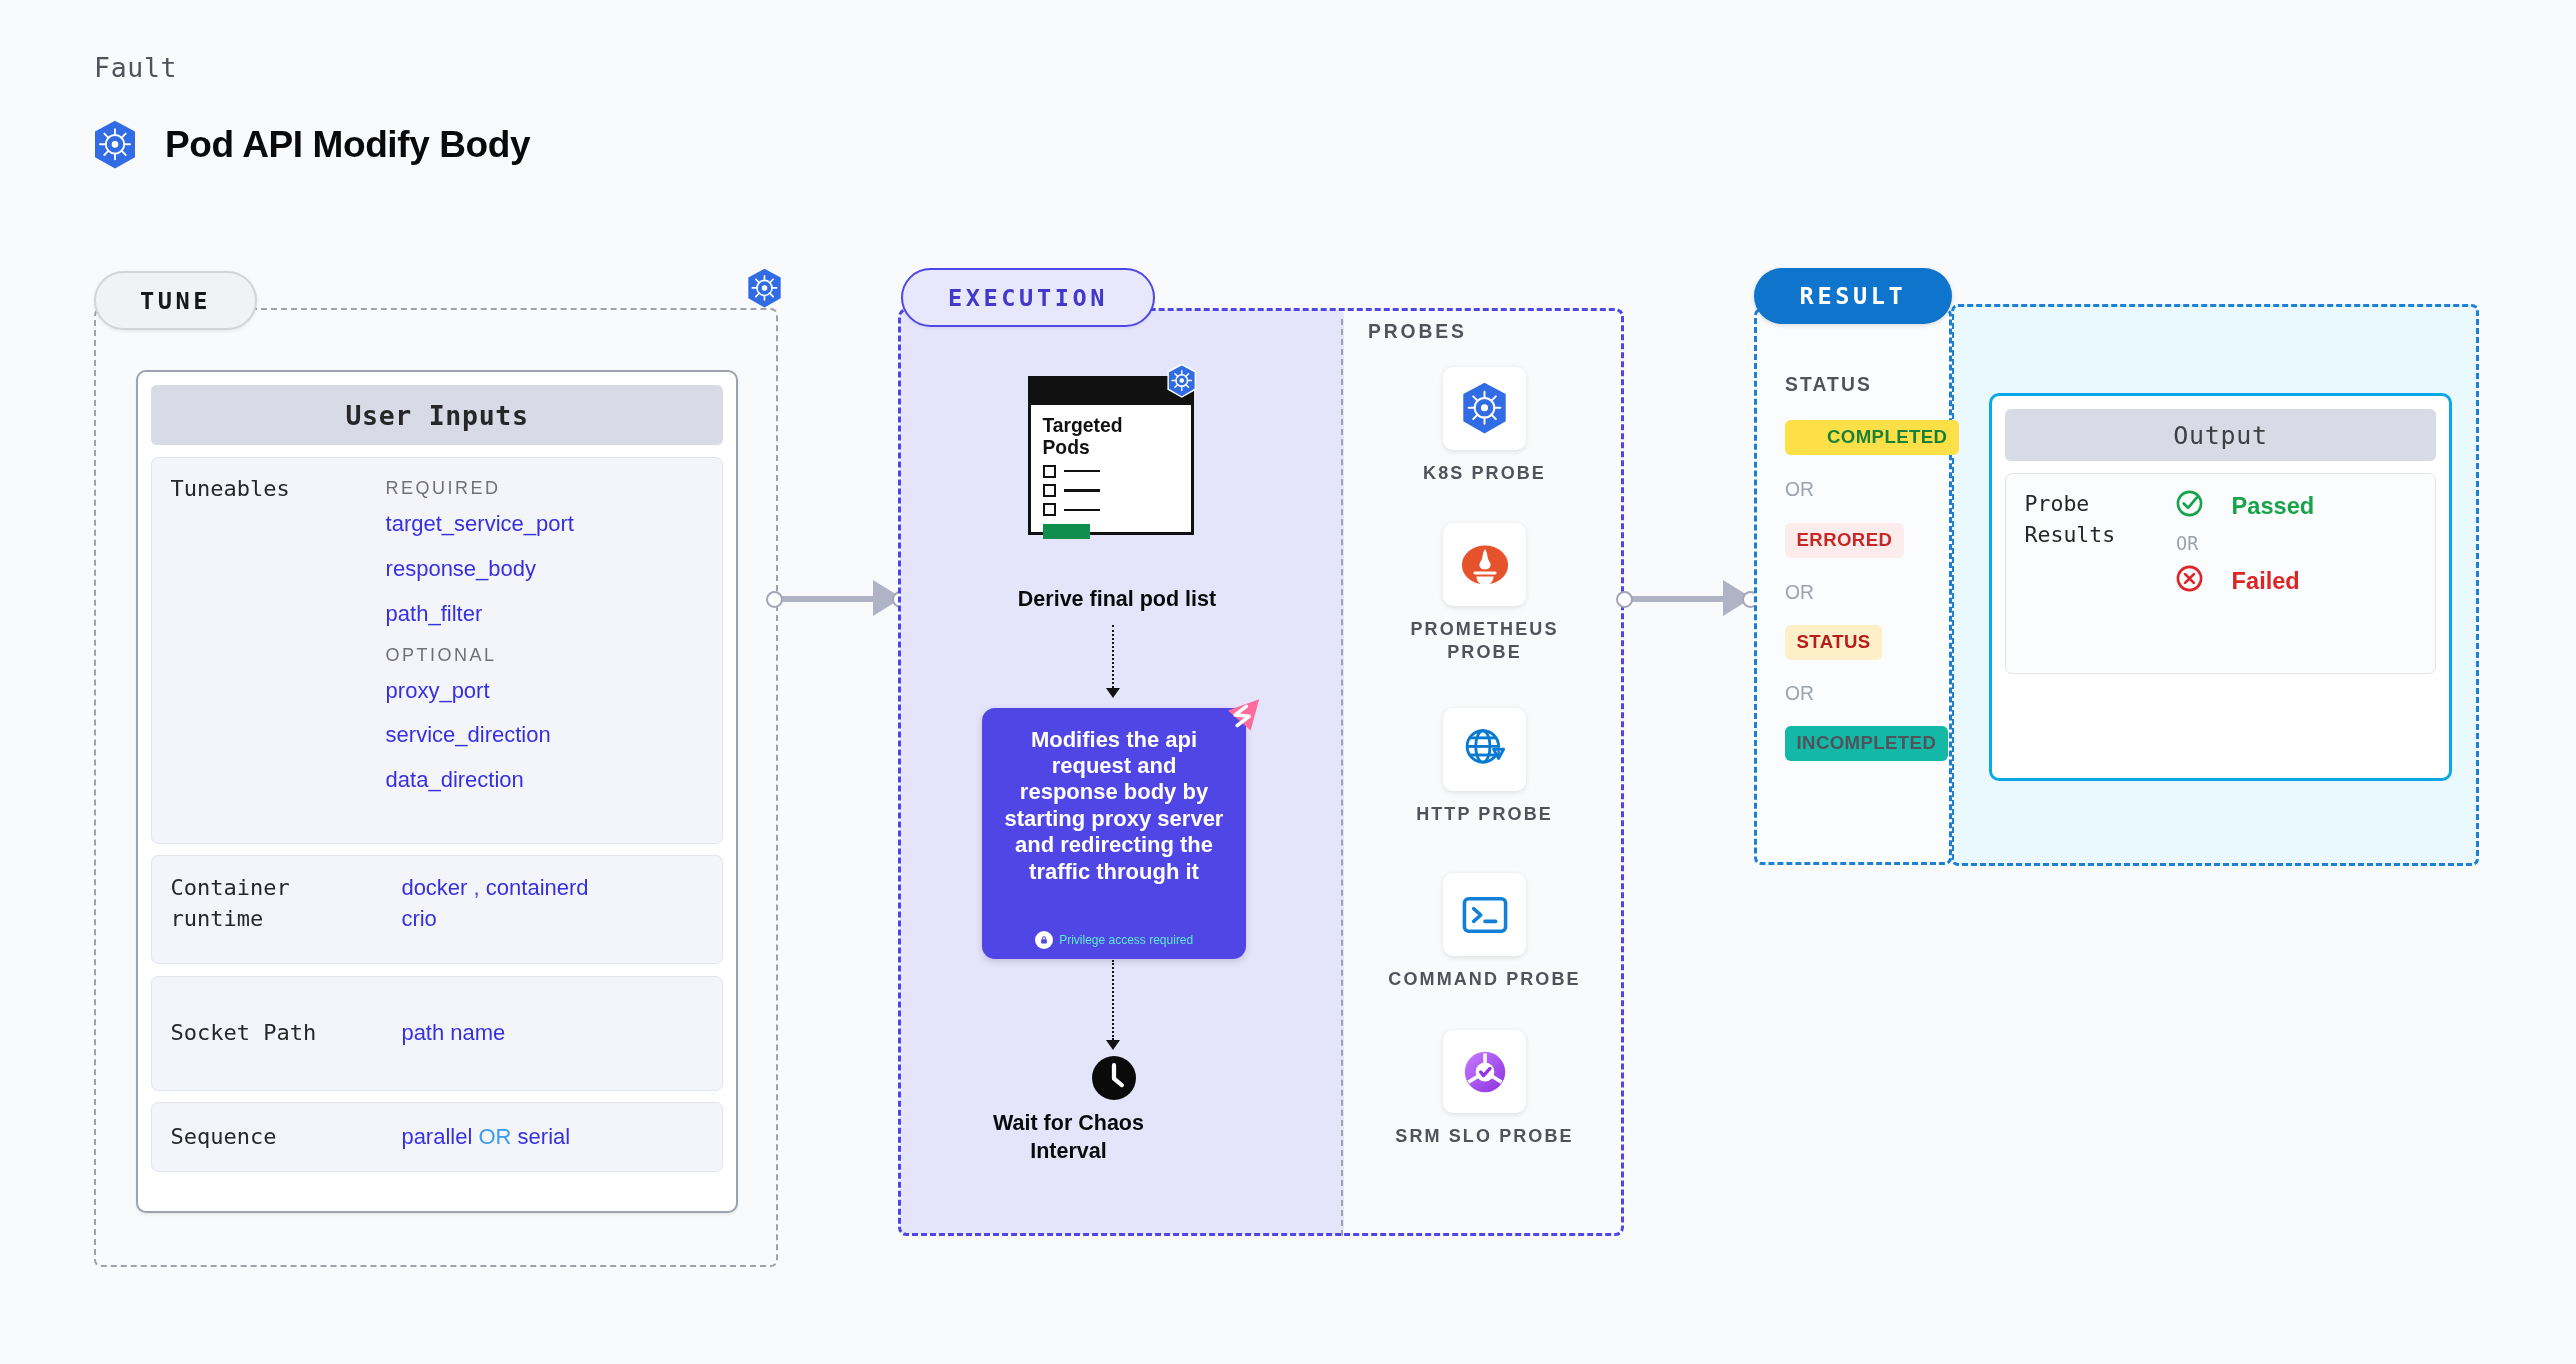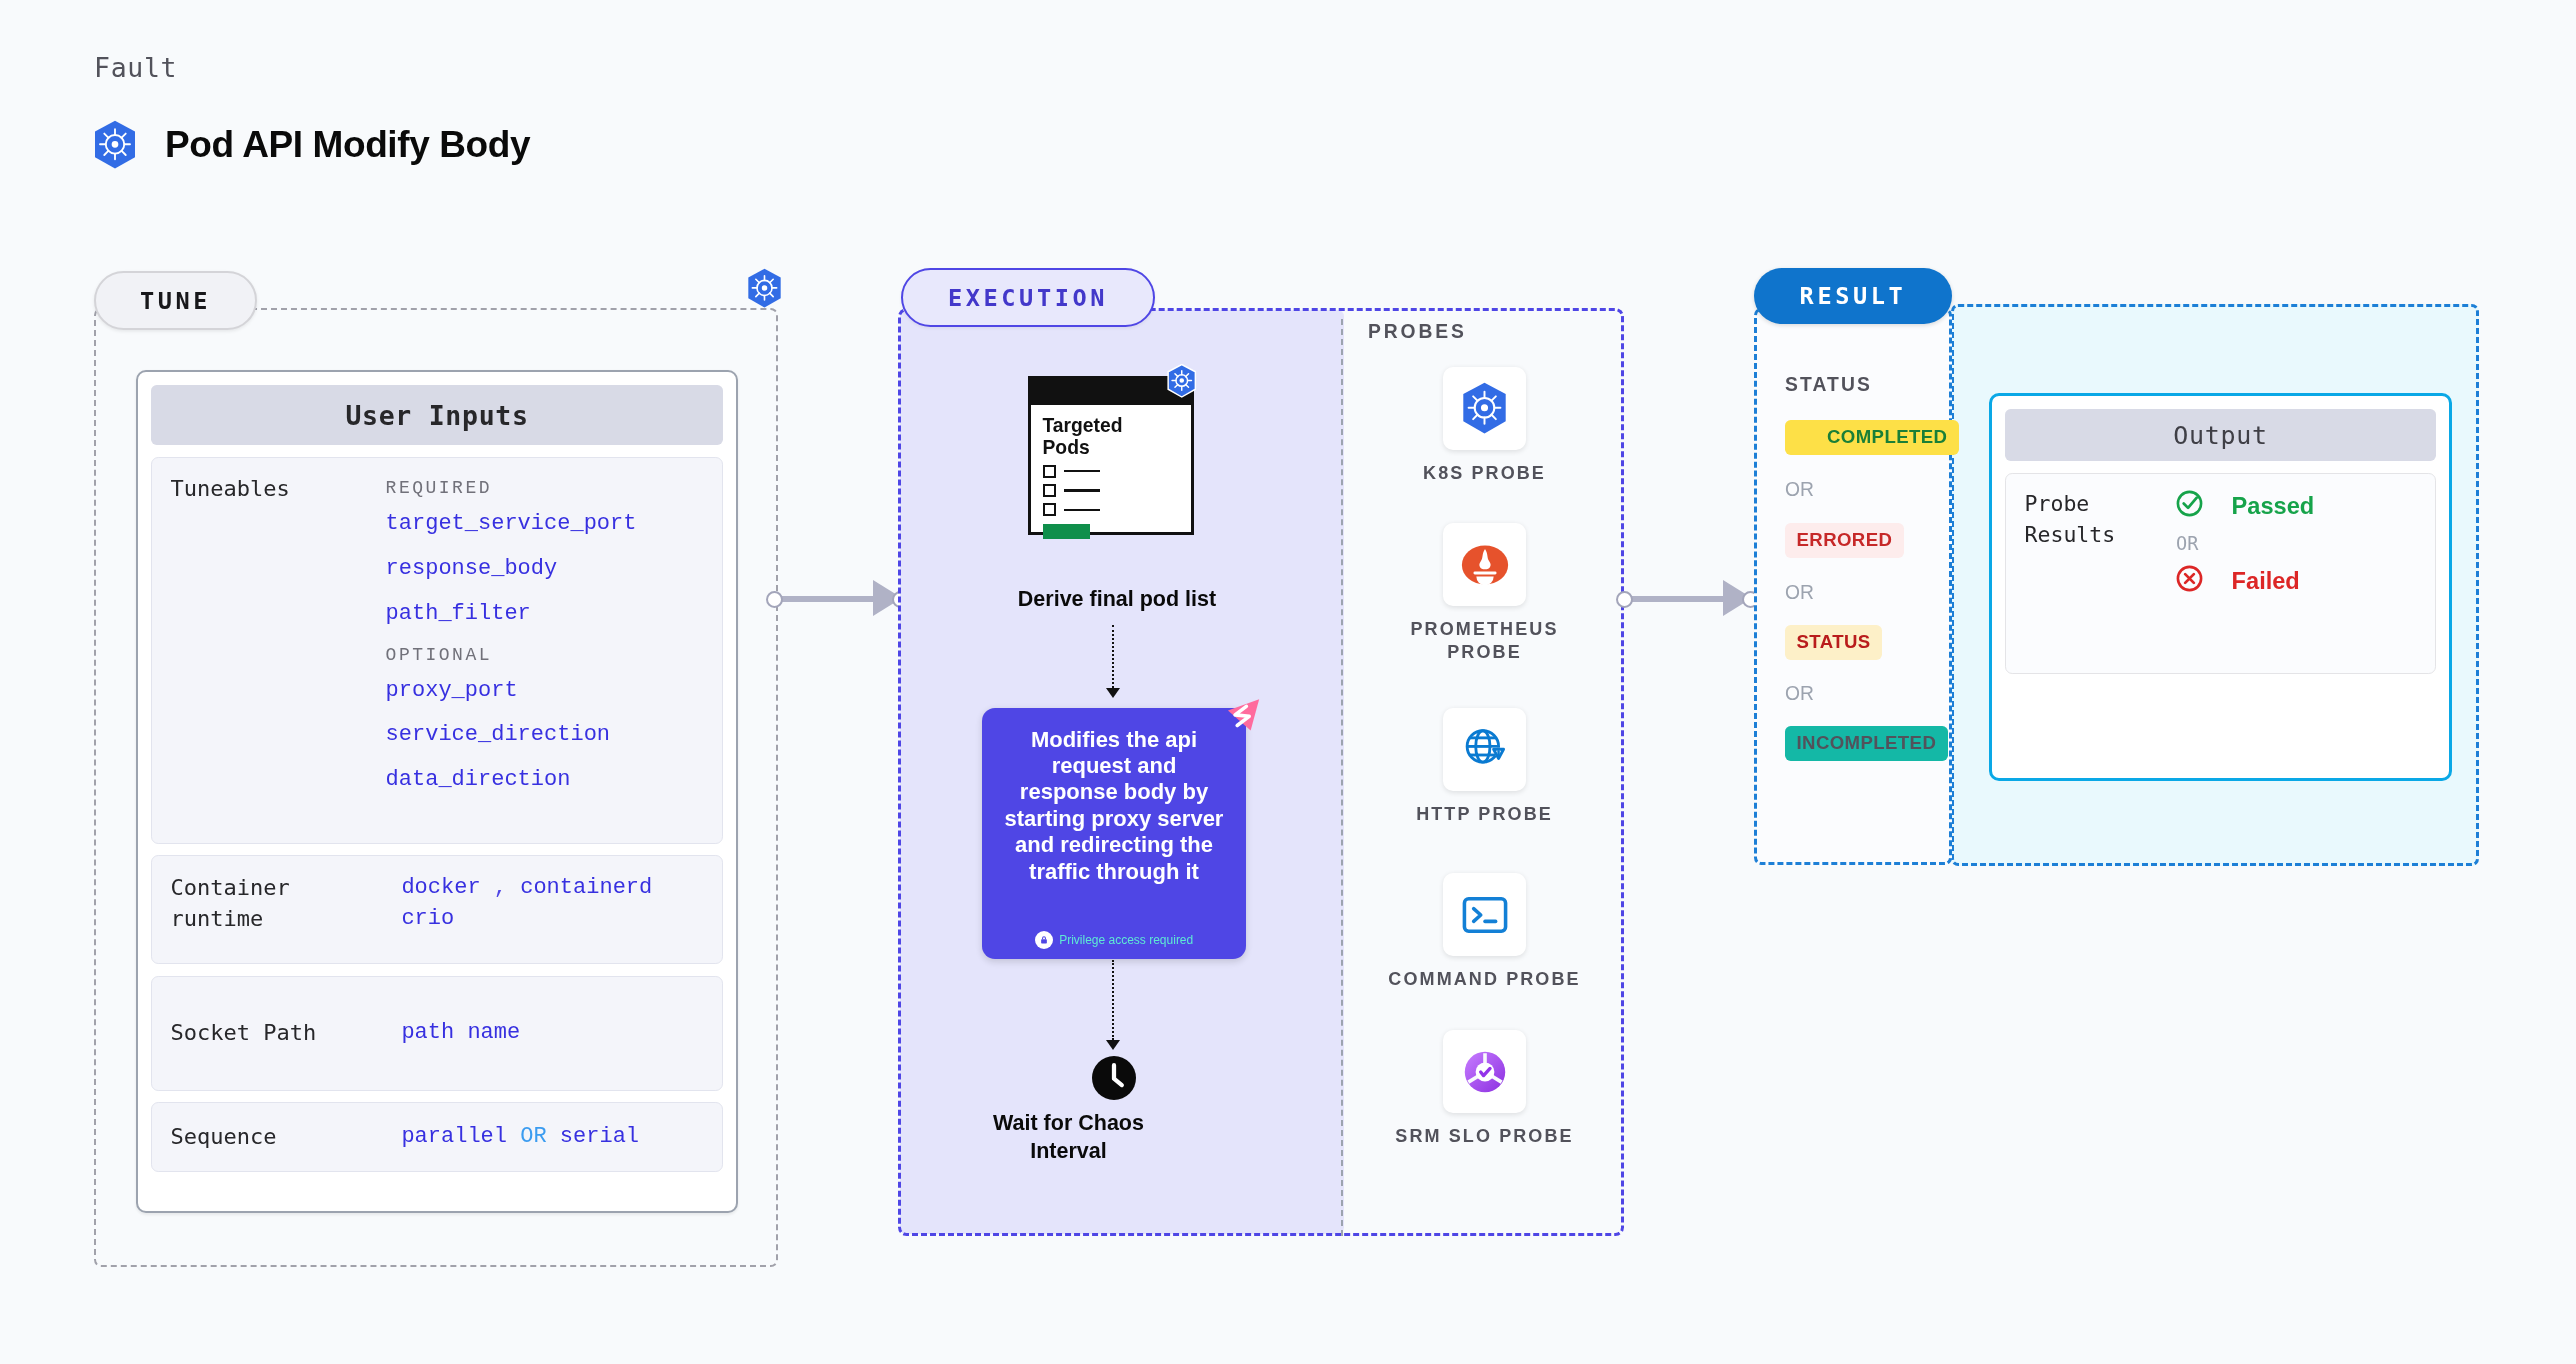--- a/index.html
+++ b/index.html
@@ -56,21 +56,21 @@
     letter-spacing: 0.7px;
   }
   .ui-row {
     margin-top: 11.5px; background: #f4f5fa; border: 1.4px solid #e2e4ee; border-radius: 7.2px;
     display: flex; padding: 15.8px 18.6px;
   }
   .ui-row .rowlabel {
     width: 215px; flex-shrink: 0;
     font-family: "DejaVu Sans Mono", monospace; font-size: 22px; color: #27272a; line-height: 1.42;
   }
-  .ui-row .rowvals { flex: 1; font-family: Liberation Mono, monospace; font-size: 22px; line-height: 1.42; }
+  .ui-row .rowvals { flex: 1; font-family: Liberation Sans, sans-serif; font-size: 22px; line-height: 1.42; }
   .tag { color: #71717a; font-size: 18px; letter-spacing: 2.5px; display: block; margin: 2.9px 0 6.4px; }
   .val { color: #3730e0; display: block; margin-bottom: 13.6px; }
   .val-inline { color: #3730e0; }
   .sep { color: #4f46e5; }
   .or-blue { color: #3b9cf0; }
   #row-tuneables { height: 387px; align-items: flex-start; }
   #row-runtime { height: 109px; align-items: flex-start; }
   #row-socket { height: 115px; align-items: center; }
   #row-sequence { height: 70px; align-items: center; }
   #row-runtime .rowvals, #row-socket .rowvals, #row-sequence .rowvals { padding-left: 15.8px; }

